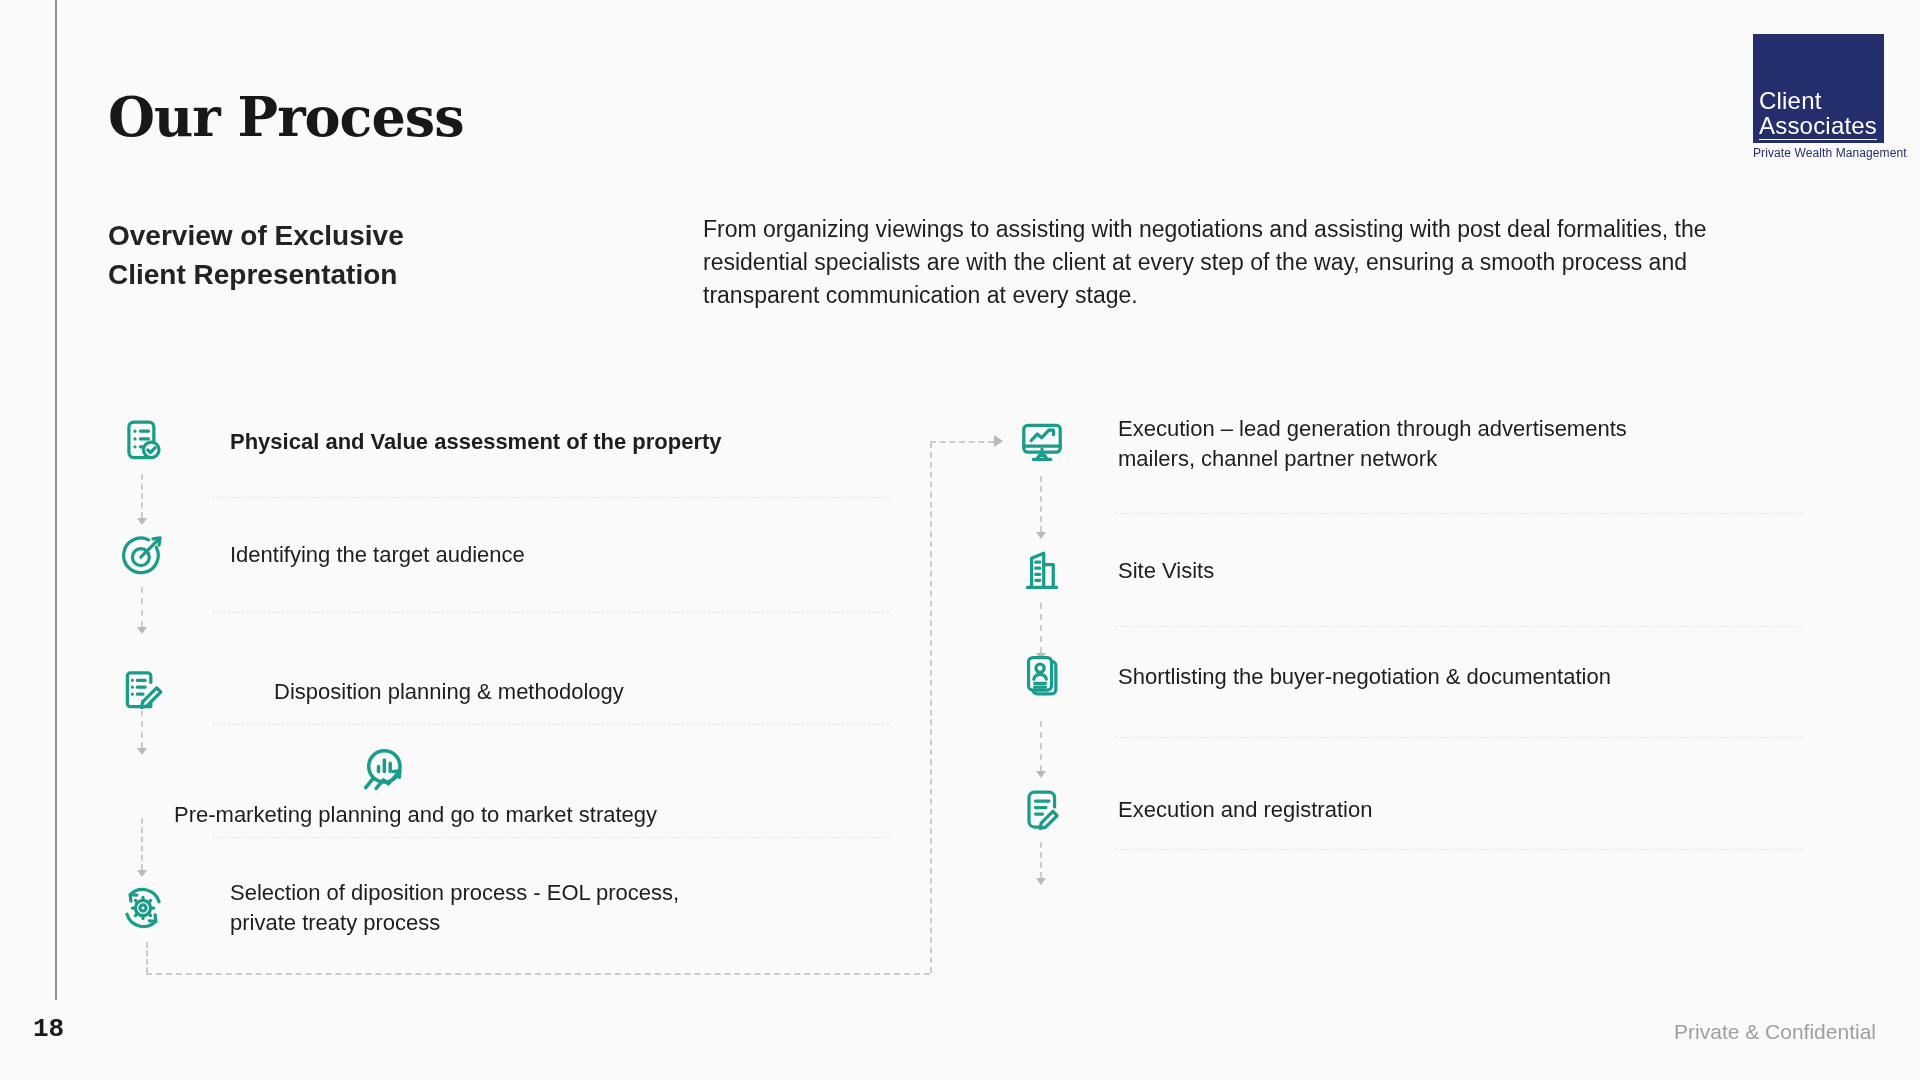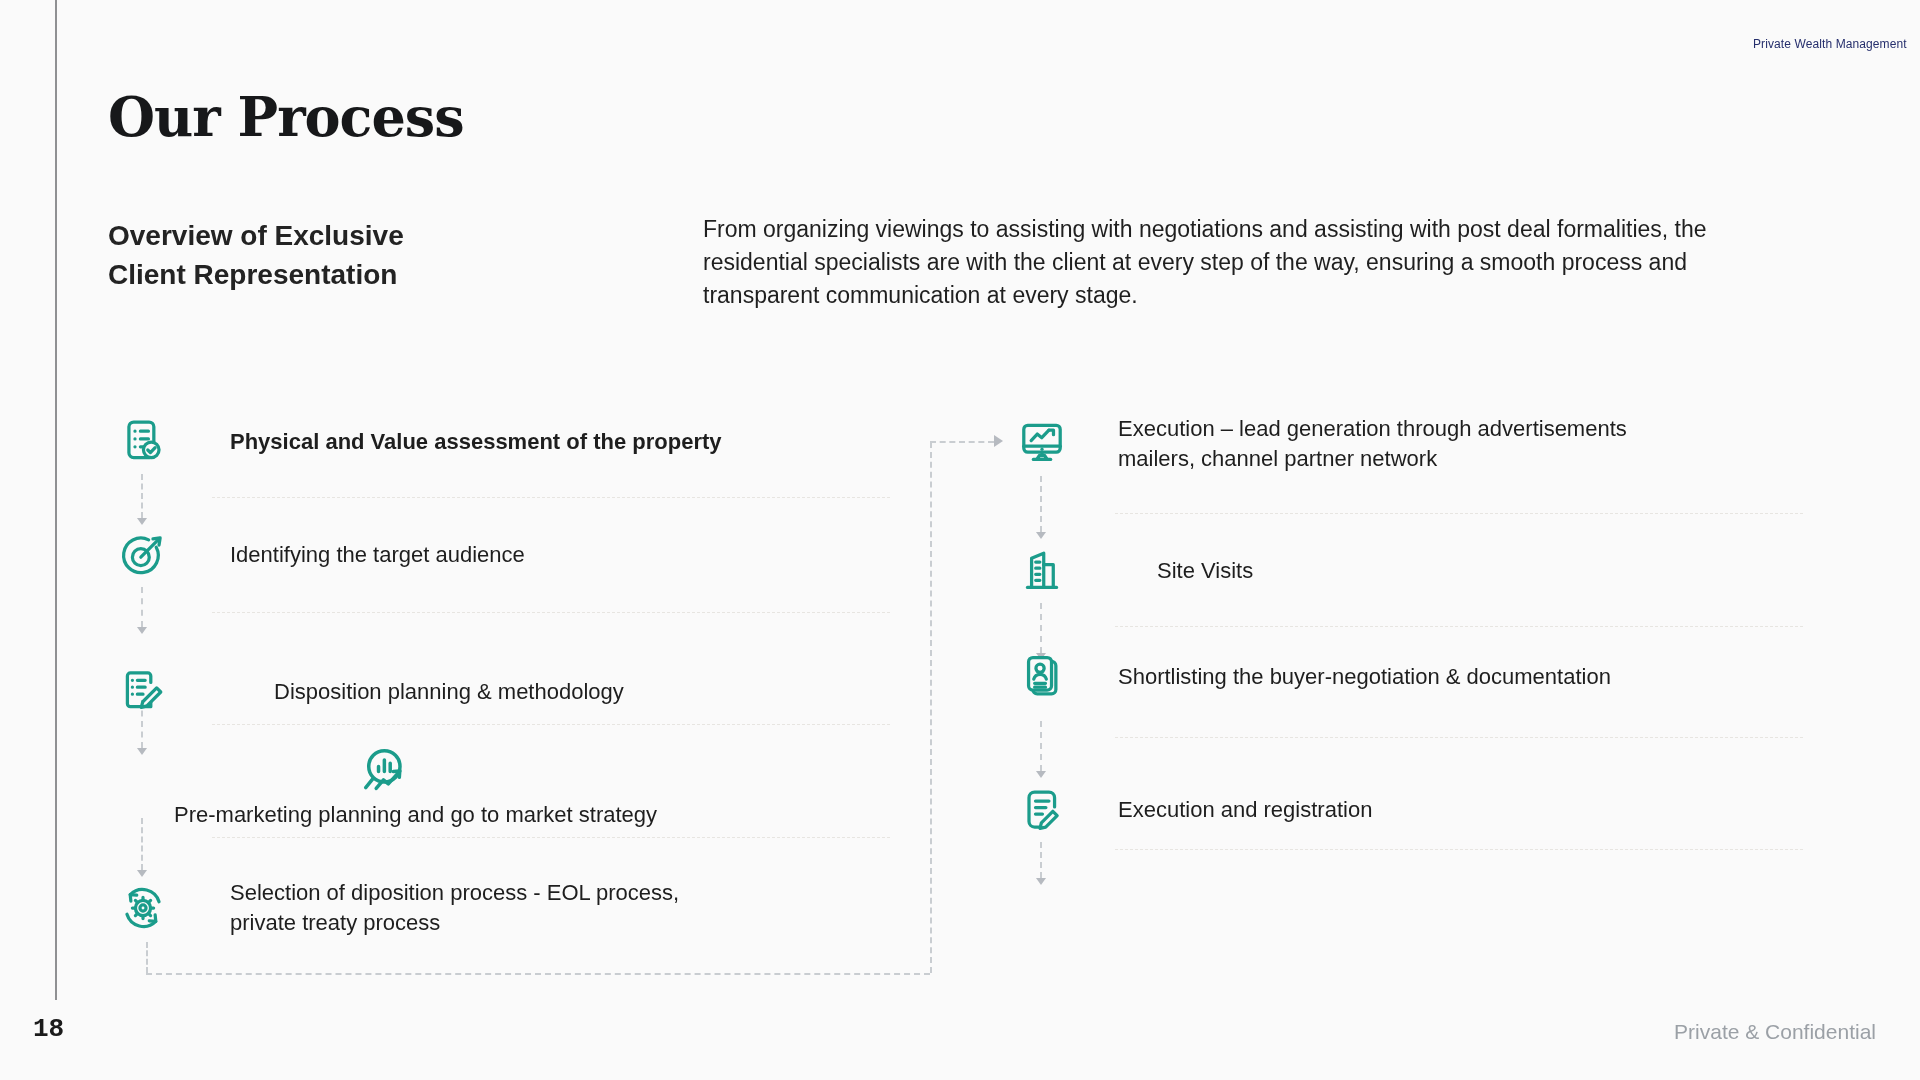--- a/index.html
+++ b/index.html
@@ -47,21 +47,21 @@
   .step .iconbox{width:56px;display:flex;justify-content:center;flex:0 0 56px;color:var(--accent,#1b9c8b);}
   .step .label{
     font-size:22px;line-height:30px;color:#1e1e1e;white-space:pre-line;
   }
   .col-left{left:115px;}
   .col-left .label{margin-left:59px;max-width:640px;}
   .col-right{left:1014px;}
   .col-right .label{margin-left:48px;max-width:660px;}
 
   .sL0{top:400px;font-weight:bold;} .sL1{top:513px;} .sL2{top:650px;gap:44px;} .sL3{top:744px;flex-direction:column;} .sL4{top:866px;}
-  .sR0{top:402px;} .sR1{top:529px;gap:39px;} .sR2{top:635px;} .sR3{top:768px;} .sR4{top:870px;}
+  .sR0{top:402px;} .sR1{top:529px;} .sR2{top:635px;} .sR3{top:768px;} .sR4{top:870px;}
 
   svg.ic{display:block;}
 
   
   .sep{position:absolute;height:0;border-top:1px dashed #e7e5e1;}
   .sepL{left:212px;width:678px;}
   .sepR{left:1115px;width:688px;}
   .sepL0{top:497px;} .sepL1{top:612px;} .sepL2{top:724px;} .sepL3{top:837px;}
   .sepR0{top:513px;} .sepR1{top:626px;} .sepR2{top:737px;} .sepR3{top:849px;}
 
@@ -102,20 +102,24 @@
   }
 </style>
 </head>
 <body>
 
 <div class="slide">
 
   <div class="left-rule"></div>
 
   <div class="logo">
+    <div class="logo-box">
+      <div class="logo-line">Client</div>
+      <div class="logo-line logo-line2">Associates</div>
+    </div>
     <div class="logo-tagline">Private Wealth Management</div>
   </div>
 
   <h1 class="title">Our Process</h1>
 
   <div class="subtitle">Overview of Exclusive
 Client Representation</div>
 
   <p class="description">From organizing viewings to assisting with negotiations and assisting with post deal formalities, the residential specialists are with the client at every step of the way, ensuring a smooth process and transparent communication at every stage.</p>
 

